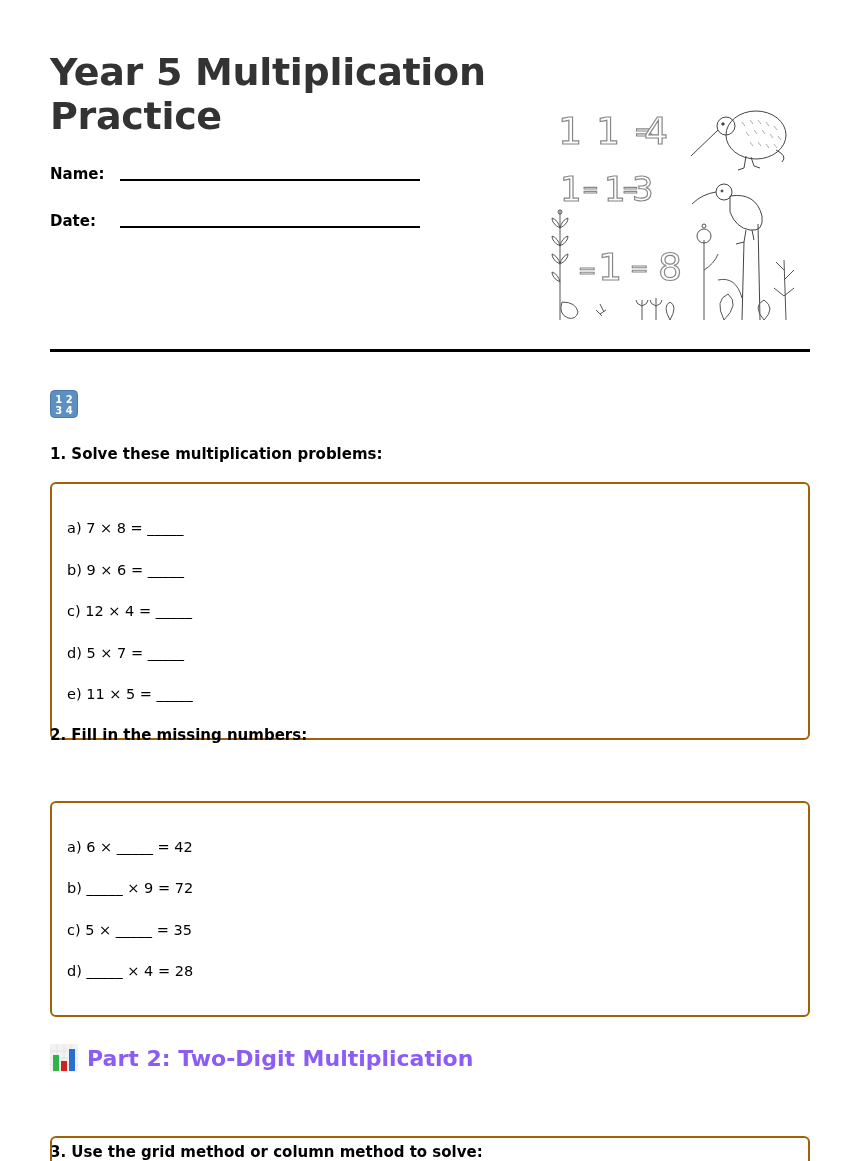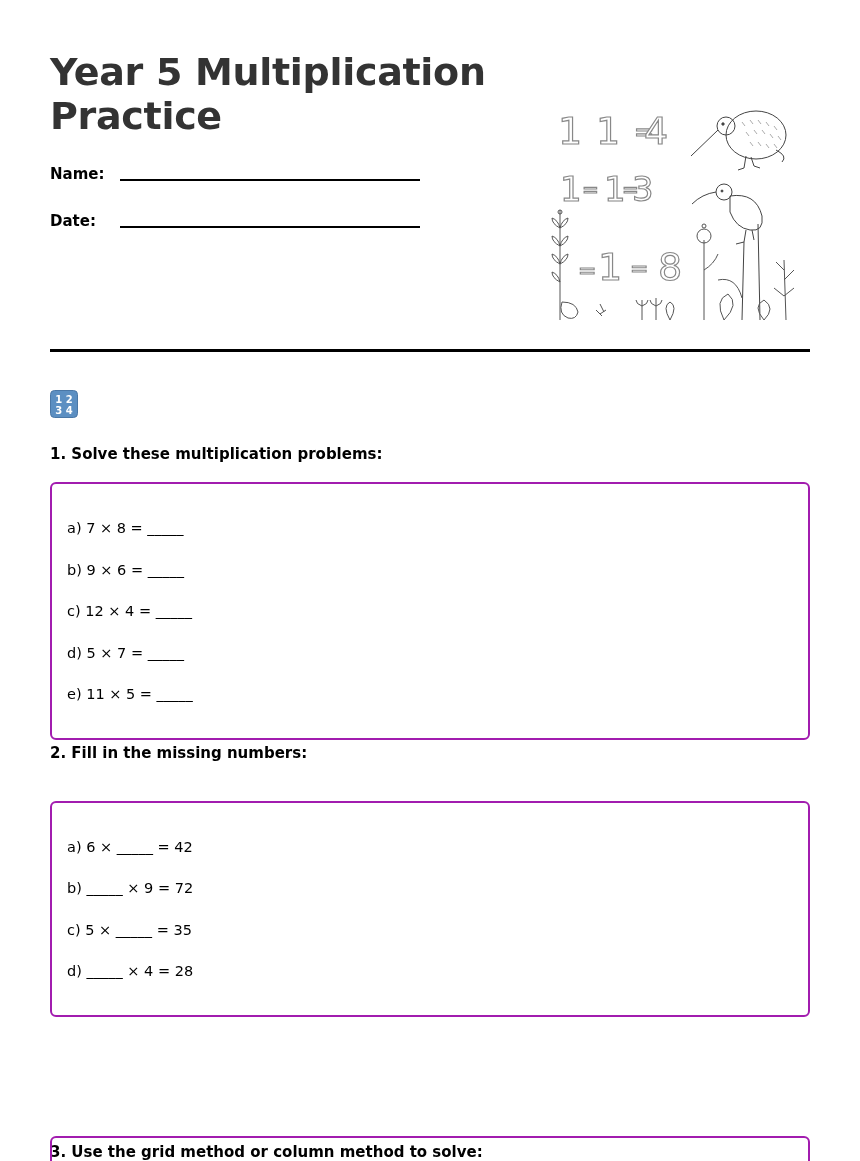--- a/index.html
+++ b/index.html
@@ -95,21 +95,21 @@
       left: 0;
       margin: 0;
       font-size: 15px;
       font-weight: bold;
       color: #000;
     }
     .box {
       position: absolute;
       left: 0;
       width: 756px;
-      border: 2px solid #a21caf;
+      border: 2px solid #a16207;
       border-radius: 6px;
       box-sizing: content-box;
     }
     .problem {
       position: absolute;
       left: 15px;
       font-size: 14.5px;
       color: #000;
       white-space: pre;
     }
@@ -218,27 +218,46 @@
   <p class="question" style="top:445px;">1. Solve these multiplication problems:</p>
 
   <div class="box" style="top:482px; height:254px;">
     <div class="problem" style="top:36px;">a) 7 × 8 = _____</div>
     <div class="problem" style="top:78px;">b) 9 × 6 = _____</div>
     <div class="problem" style="top:119px;">c) 12 × 4 = _____</div>
     <div class="problem" style="top:161px;">d) 5 × 7 = _____</div>
     <div class="problem" style="top:202px;text-align:center;">e) 11 × 5 = _____</div>
   </div>
 
-  <p class="question" style="top:744px;">2. Fill in the missing numbers:</p>
+  <p class="question" style="top:726px;">2. Fill in the missing numbers:</p>
 
   <div class="box" style="top:801px; height:212px;">
     <div class="problem" style="top:36px;">a) 6 × _____ = 42</div>
     <div class="problem" style="top:77px;">b) _____ × 9 = 72</div>
     <div class="problem" style="top:119px;">c) 5 × _____ = 35</div>
     <div class="problem" style="top:160px;">d) _____ × 4 = 28</div>
   </div>
 
+  <h2 class="section-title" style="top:1043px;">
+    <span class="section-icon">
+      <svg width="28" height="28" viewBox="0 0 28 28" xmlns="http://www.w3.org/2000/svg">
+        <rect x="0" y="0" width="28" height="28" rx="2" fill="#f2f2f2"></rect>
+        <g stroke="#dcdcdc" stroke-width="0.6">
+          <line x1="0" y1="7" x2="28" y2="7"></line>
+          <line x1="0" y1="14" x2="28" y2="14"></line>
+          <line x1="0" y1="21" x2="28" y2="21"></line>
+          <line x1="7" y1="0" x2="7" y2="28"></line>
+          <line x1="14" y1="0" x2="14" y2="28"></line>
+          <line x1="21" y1="0" x2="21" y2="28"></line>
+        </g>
+        <rect x="3" y="11" width="6" height="16" fill="#2fb34a"></rect>
+        <rect x="11" y="17" width="6" height="10" fill="#d02020"></rect>
+        <rect x="19" y="5" width="6" height="22" fill="#2a6fd0"></rect>
+      </svg>
+    </span>
+    <span>Part 2: Two-Digit Multiplication</span>
+  </h2>
 
   <p class="question" style="top:1099px;margin-top:44px;">3. Use the grid method or column method to solve:</p>
 
   <div class="box" style="top:1136px; height:60px;"></div>
 
 </div>
 
 </body></html>

